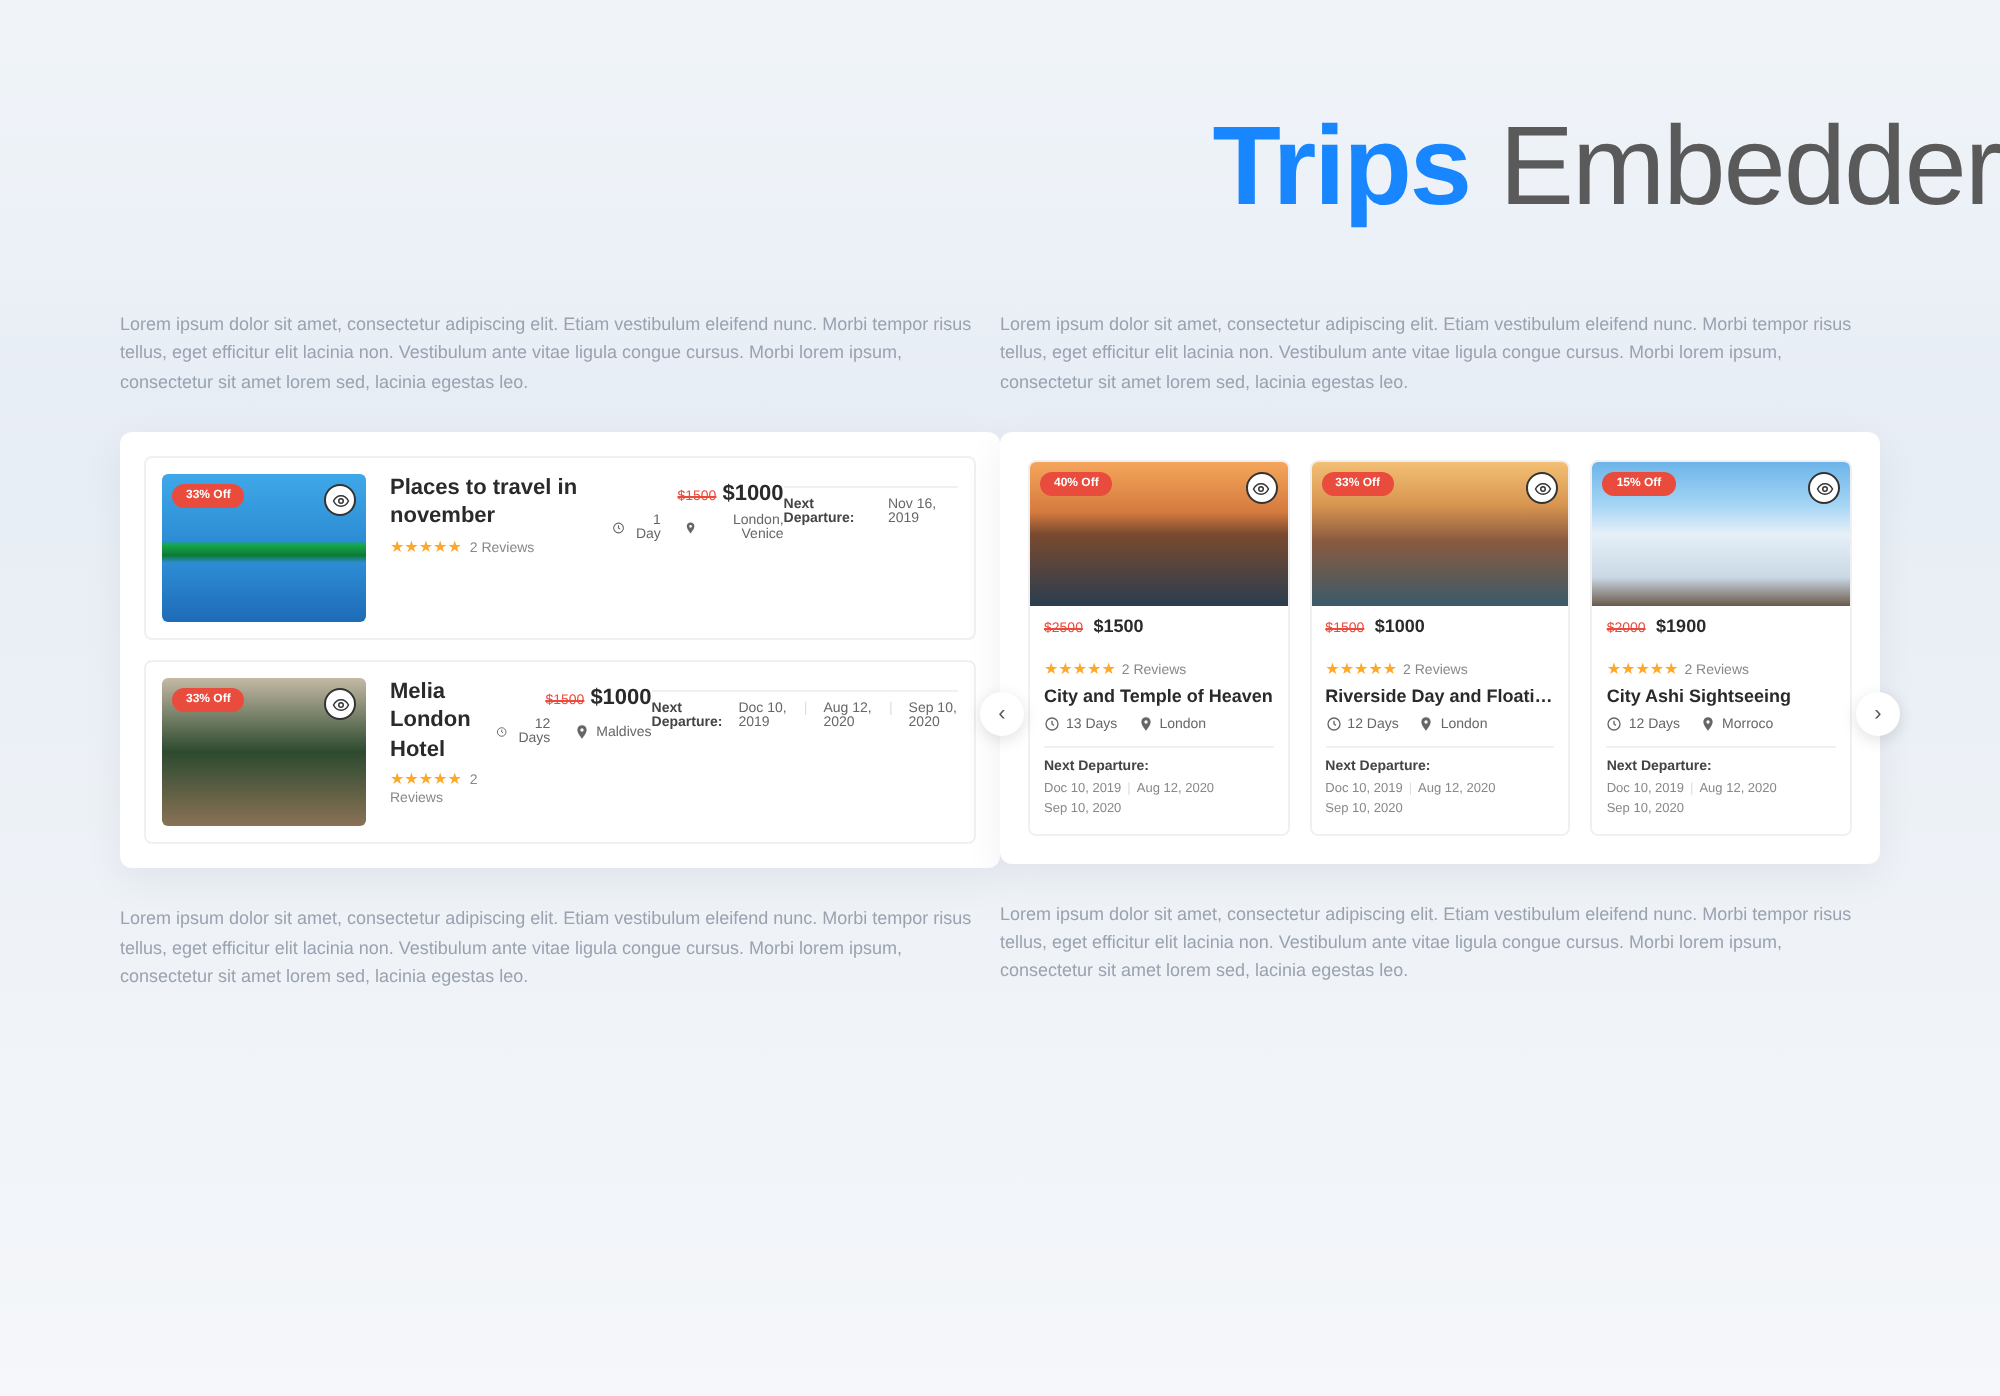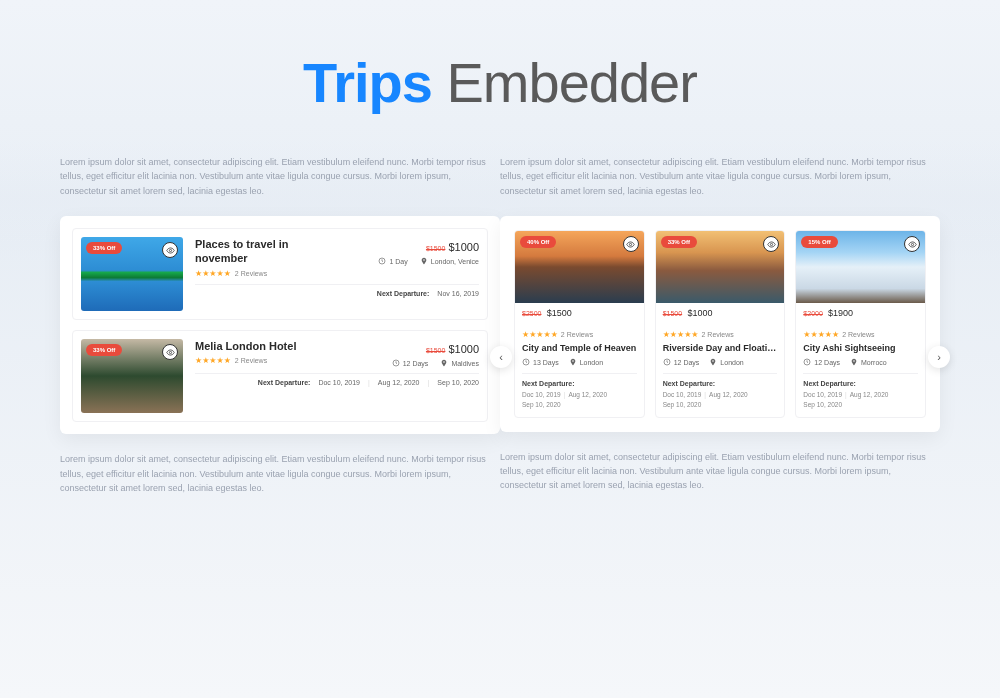--- a/index.html
+++ b/index.html
@@ -1,38 +1,38 @@
 <!DOCTYPE html>
 <html><head>
 <meta charset="utf-8">
 <style>
 *{margin:0;padding:0;box-sizing:border-box;font-family:-apple-system,BlinkMacSystemFont,"Segoe UI",Arial,sans-serif}
 body{width:1000px;height:698px;background:linear-gradient(180deg,#f0f4f9 0%,#e8eef5 35%,#f5f7fa 100%);overflow:hidden;position:relative}
 .mountains{position:absolute;top:140px;left:0;right:0;height:120px;background:linear-gradient(180deg,transparent 0%,rgba(220,228,240,.3) 50%,transparent 100%);opacity:.6}
-.hero-title{text-align:center;padding-top:50px;font-size:56px;font-weight:400;color:#5a5a5a;letter-spacing:-1px}
+.hero-title{text-align:right;padding-top:50px;font-size:56px;font-weight:400;color:#5a5a5a;letter-spacing:-1px}
 .hero-title .accent{color:#1786ff;font-weight:700}
 .content{display:flex;padding:40px 60px 0;position:relative;z-index:2}
 .col{flex:1}
 .ipsum{font-size:9px;line-height:1.6;color:#9aa2b0;margin-bottom:18px}
 .ipsum.after{margin-top:18px}
 .panel{background:#fff;border-radius:6px;box-shadow:0 6px 20px rgba(0,0,0,.06);padding:12px}
 .list-card{display:flex;gap:12px;border:1px solid #f0f0f3;border-radius:4px;padding:8px;margin-bottom:10px}
 .list-card:last-child{margin-bottom:0}
 .thumb{width:102px;height:74px;border-radius:3px;position:relative;flex-shrink:0}
 .thumb.island{background:linear-gradient(180deg,#3fa8e8 0%,#2d8dd4 45%,#16a74a 48%,#0d7a35 55%,#2d8dd4 60%,#1e6bb8 100%)}
 .thumb.forest{background:linear-gradient(180deg,#c5b9a5 0%,#2d4a2f 50%,#8a7256 100%)}
 .badge{position:absolute;top:5px;left:5px;background:#e94b3c;color:#fff;font-size:6px;font-weight:600;padding:3px 7px;border-radius:9px}
 .eye{position:absolute;top:5px;right:5px;width:16px;height:16px;background:#fff;border-radius:50%;display:flex;align-items:center;justify-content:center;border:1px solid #333}
 .eye svg{width:9px;height:9px}
-.card-body{flex:1;display:flex;flex-direction:column}
+.card-body{flex:1;display:flex;flex-direction:row}
 .card-top{display:flex;justify-content:space-between;align-items:flex-start}
 .card-title{font-size:11px;font-weight:700;color:#2a2a2a;max-width:130px;line-height:1.3}
 .price-block{text-align:right}
 .old-price{font-size:7px;color:#e94b3c;text-decoration:line-through;margin-right:3px}
-.price{font-size:11px;font-weight:400;color:#2a2a2a}
+.price{font-size:11px;font-weight:700;color:#2a2a2a}
 .stars{color:#ffa726;font-size:8px;margin-top:3px}
 .reviews{font-size:7px;color:#888;margin-left:4px}
 .meta-row{display:flex;gap:12px;font-size:7px;color:#666;margin-top:2px;justify-content:flex-end}
 .meta-item{display:flex;align-items:center;gap:3px}
 .divider{border-top:1px solid #f0f0f3;margin-top:6px;padding-top:5px;display:flex;justify-content:flex-end;font-size:7px;color:#666;gap:8px}
 .divider .label{font-weight:700;color:#444}
 .grid-panel{background:#fff;border-radius:6px;box-shadow:0 6px 20px rgba(0,0,0,.06);padding:14px;position:relative}
 .grid-row{display:flex;gap:10px}
 .grid-card{flex:1;border:1px solid #f0f0f3;border-radius:4px;overflow:hidden}
 .grid-thumb{height:72px;position:relative}

